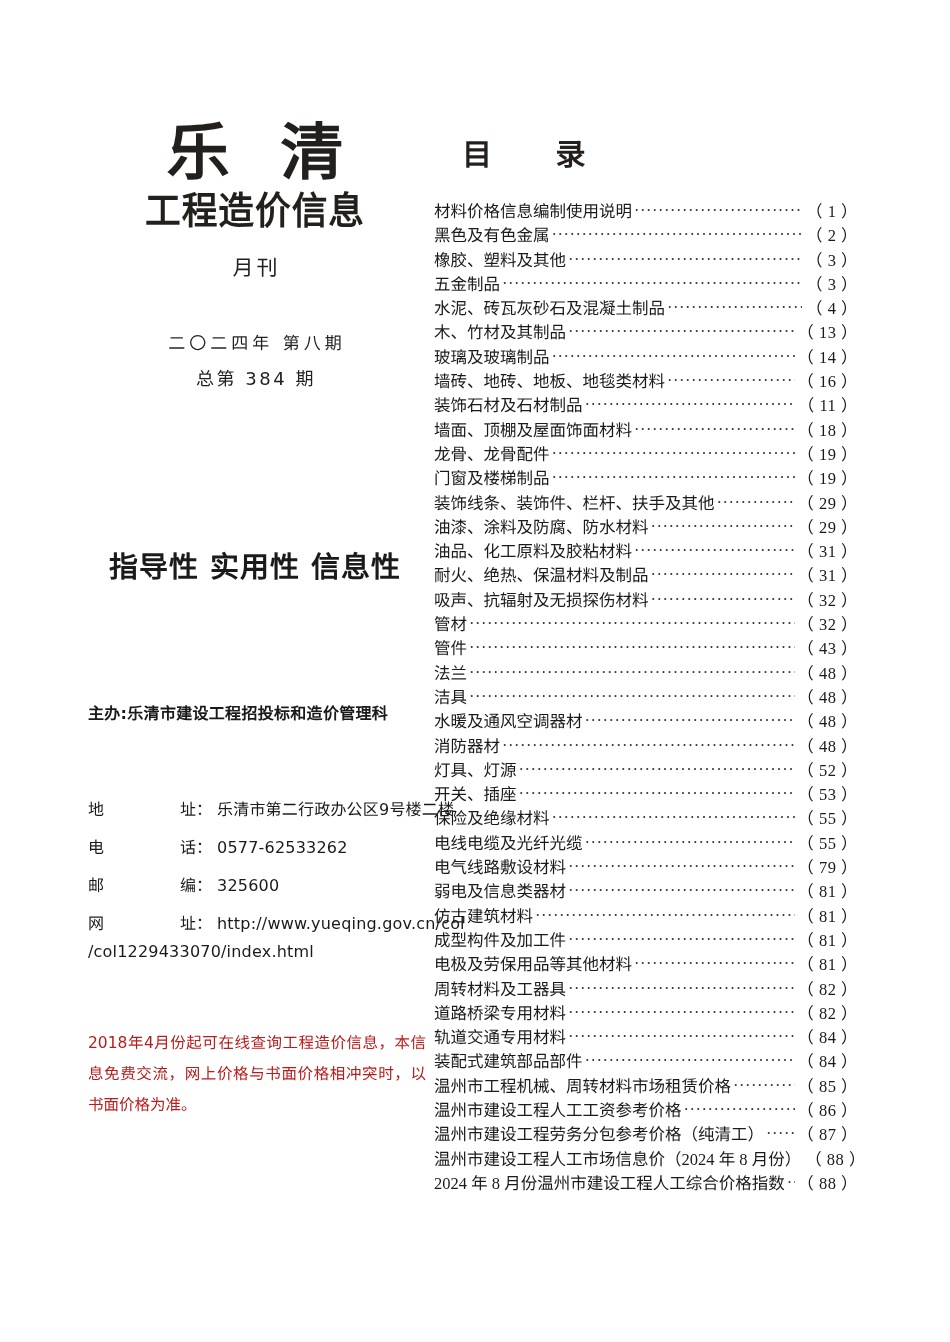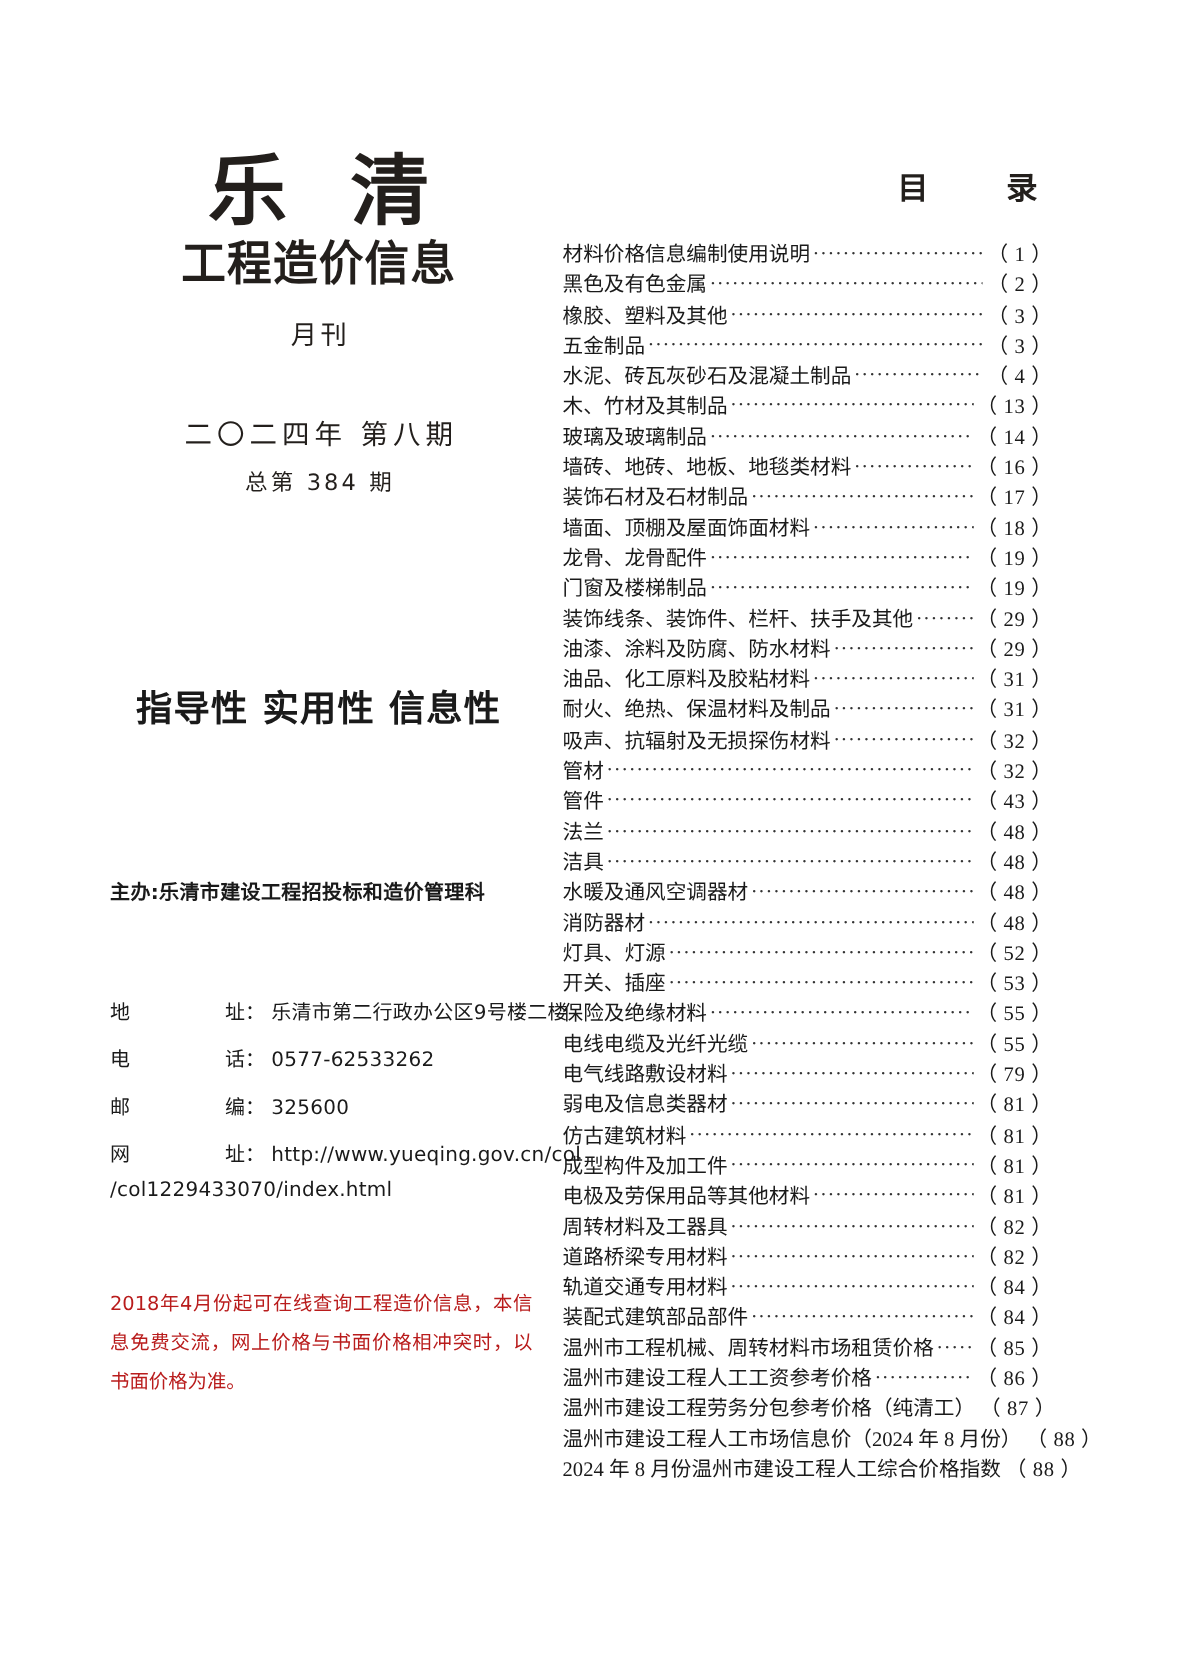--- a/index.html
+++ b/index.html
@@ -56,21 +56,21 @@
     color: #231f1c;
     margin: 18px 0 0 0;
     text-indent: 3px;
   }
   .issue-block {
     margin-top: 48px;
     text-align: center;
   }
   .issue-line {
     font-family: "DejaVu Sans", "Liberation Sans", sans-serif;
-    font-size: 22px;
+    font-size: 17px;
     letter-spacing: 4px;
     color: #231f1c;
     margin: 0 0 10px 0;
     text-indent: 4px;
   }
   .issue-line.total {
     font-size: 18px;
     letter-spacing: 2.5px;
     text-indent: 2px;
   }
@@ -155,30 +155,30 @@
   
   .toc {
     position: absolute;
     left: 434px;
     top: 130px;
     width: 424px;
   }
   .toc-heading {
     font-family: "Liberation Serif", "DejaVu Serif", serif;
     font-weight: 700;
-    font-size: 25px;
+    font-size: 30px;
     letter-spacing: 28px;
-    text-align: right;
+    text-align: left;
     color: #231f1c;
     margin: 0 0 26px 0;
     text-indent: 28px;
   }
   .toc-list {
     list-style: none;
-    margin: 16px;
+    margin: 0;
     padding: 0;
   }
   .toc-item {
     display: flex;
     align-items: baseline;
     font-size: 16.5px;
     line-height: 24.3px;
     color: #1a1a1a;
     white-space: nowrap;
   }
@@ -290,21 +290,21 @@
           <span class="toc-page">（ 14 ）</span>
         </li>
         <li class="toc-item">
           <span class="toc-label">墙砖、地砖、地板、地毯类材料</span>
           <span class="toc-dots"></span>
           <span class="toc-page">（ 16 ）</span>
         </li>
         <li class="toc-item">
           <span class="toc-label">装饰石材及石材制品</span>
           <span class="toc-dots"></span>
-          <span class="toc-page">（ 17 ）</span>
+          <span class="toc-page">（ 11 ）</span>
         </li>
         <li class="toc-item">
           <span class="toc-label">墙面、顶棚及屋面饰面材料</span>
           <span class="toc-dots"></span>
           <span class="toc-page">（ 18 ）</span>
         </li>
         <li class="toc-item">
           <span class="toc-label">龙骨、龙骨配件</span>
           <span class="toc-dots"></span>
           <span class="toc-page">（ 19 ）</span>

